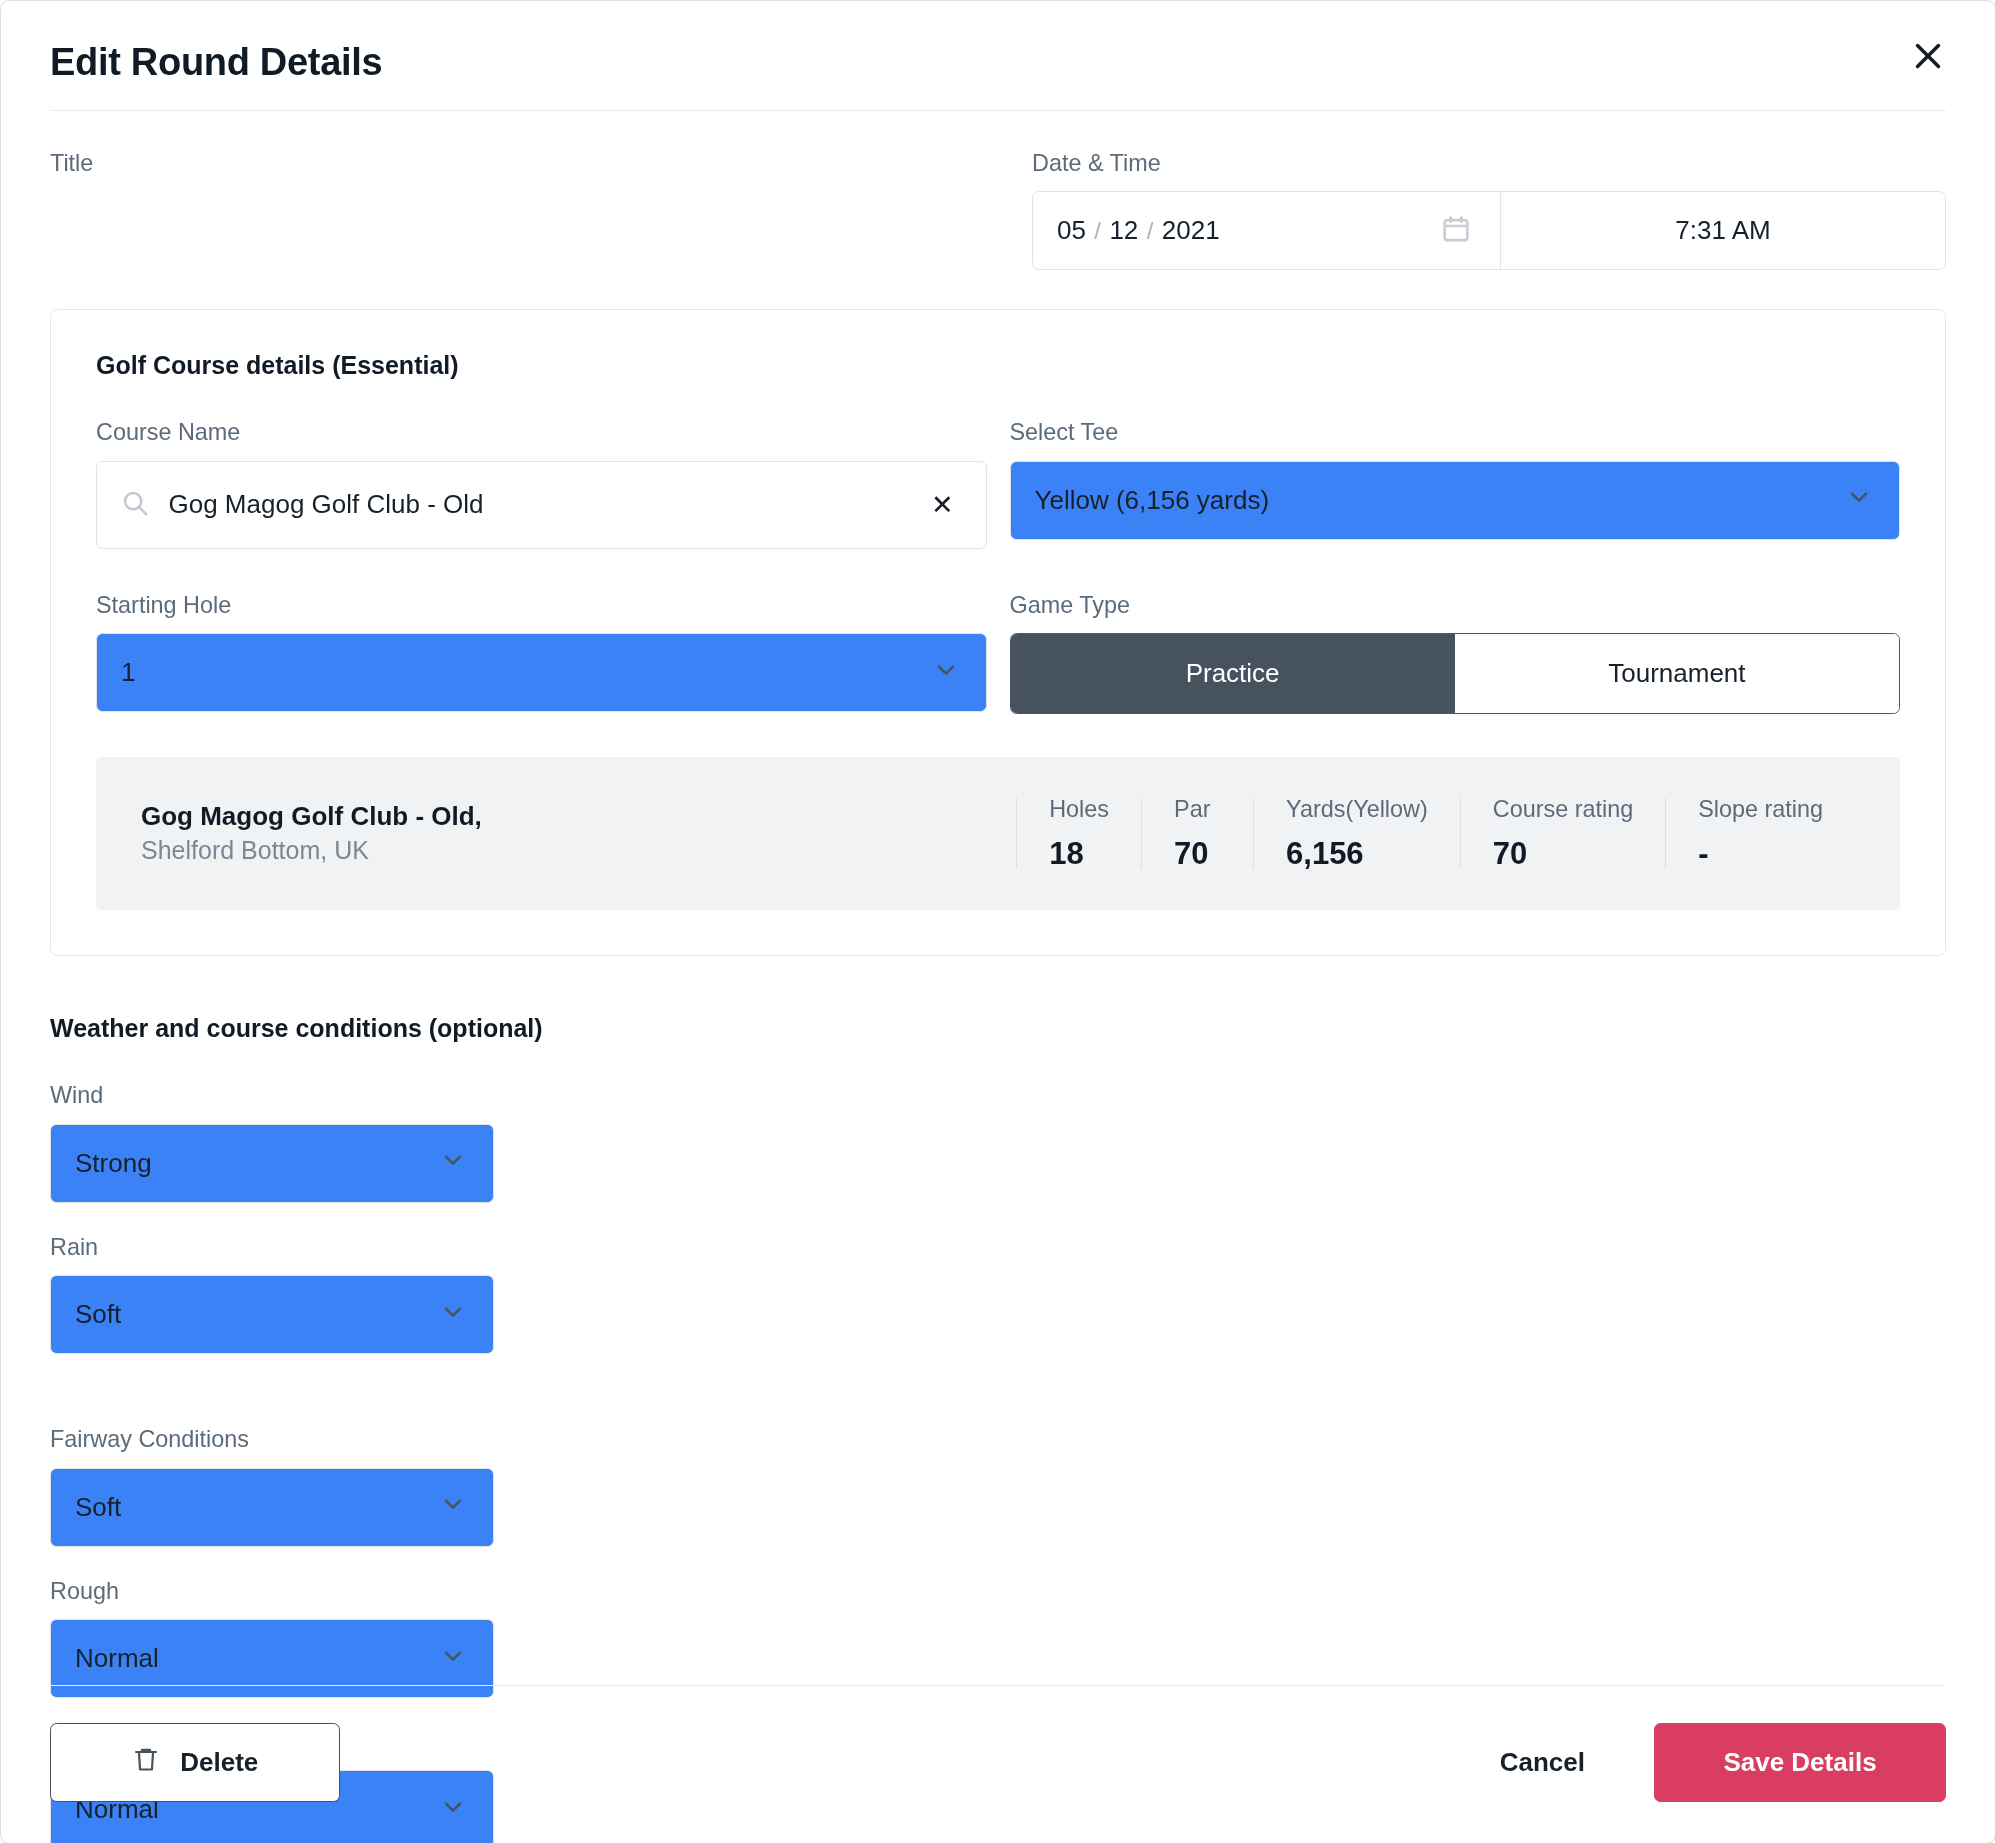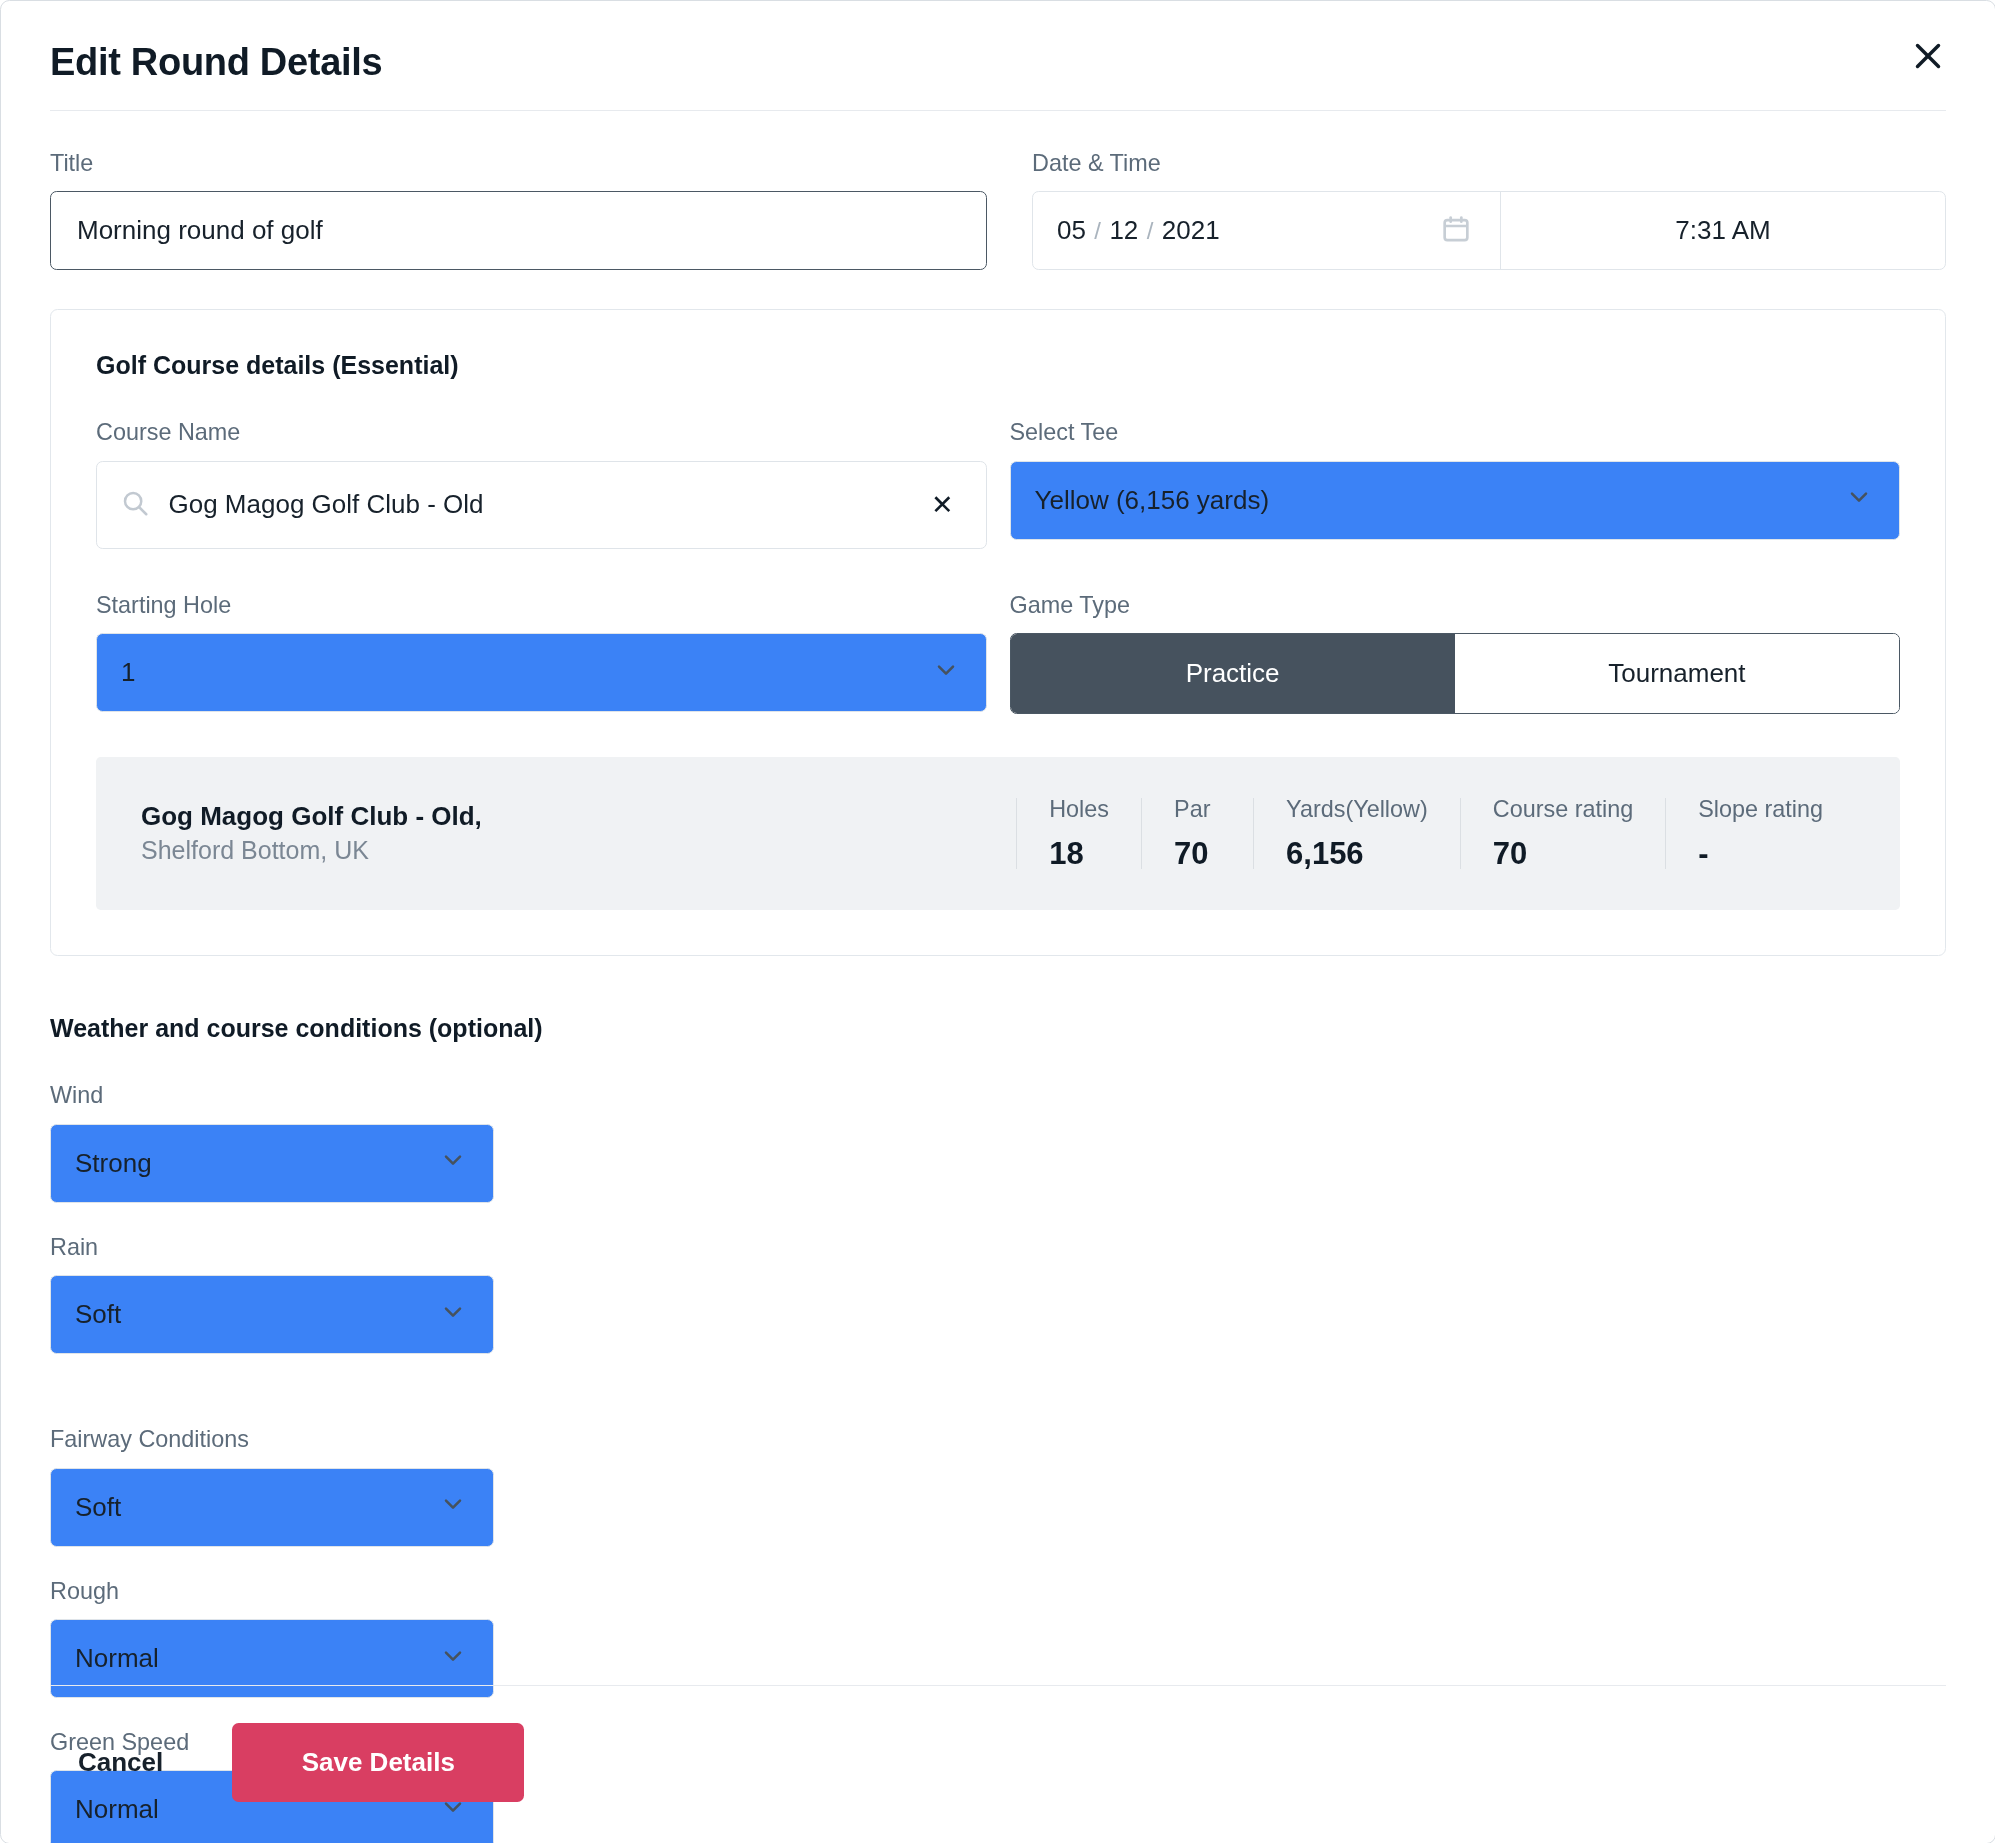--- a/index.html
+++ b/index.html
@@ -258,21 +258,20 @@
           <line x1="5" y1="5" x2="19" y2="19"></line>
             <line x1="19" y1="5" x2="5" y2="19"></line>
         </svg>
       </span>
     </button>
   </div>
 
   <div class="top-row">
     <div class="field title-field">
       <span class="field-label">Title</span>
-      <div class="text-input" placeholder="Title">Morning round of golf</div>
     </div>
 
     <div class="field datetime-field">
       <span class="field-label">Date &amp; Time</span>
       <div class="datetime-box">
         <div class="date-part">
           <span class="date-seg">05</span>
           <span class="date-sep">/</span>
           <span class="date-seg">12</span>
           <span class="date-sep">/</span>
@@ -430,20 +429,30 @@
         <span class="chev">
           <svg width="28" height="28" viewBox="0 0 24 24" fill="none" stroke="#46525e" stroke-width="2.2" stroke-linecap="round" stroke-linejoin="round">
               <polyline points="6,9.5 12,15.5 18,9.5"></polyline>
             </svg>
         </span>
       </div>
     </div>
   </div>
 
   <div class="footer">
+    <button class="delete-btn">
+      <span>
+        <svg width="28" height="28" viewBox="0 0 24 24" fill="none" stroke="#46525e" stroke-width="1.9" stroke-linecap="round" stroke-linejoin="round">
+          <line x1="3.5" y1="6" x2="20.5" y2="6"></line>
+          <path d="M8.5 6V4.2h7V6"></path>
+          <path d="M6 6.8l0.9 14.2h10.2L18 6.8"></path>
+        </svg>
+      </span>
+      <span>Delete</span>
+    </button>
     <div class="footer-right">
       <button class="cancel-btn">Cancel</button>
       <button class="save-btn">Save Details</button>
     </div>
   </div>
 
 </div>
 
 
 </body></html>

